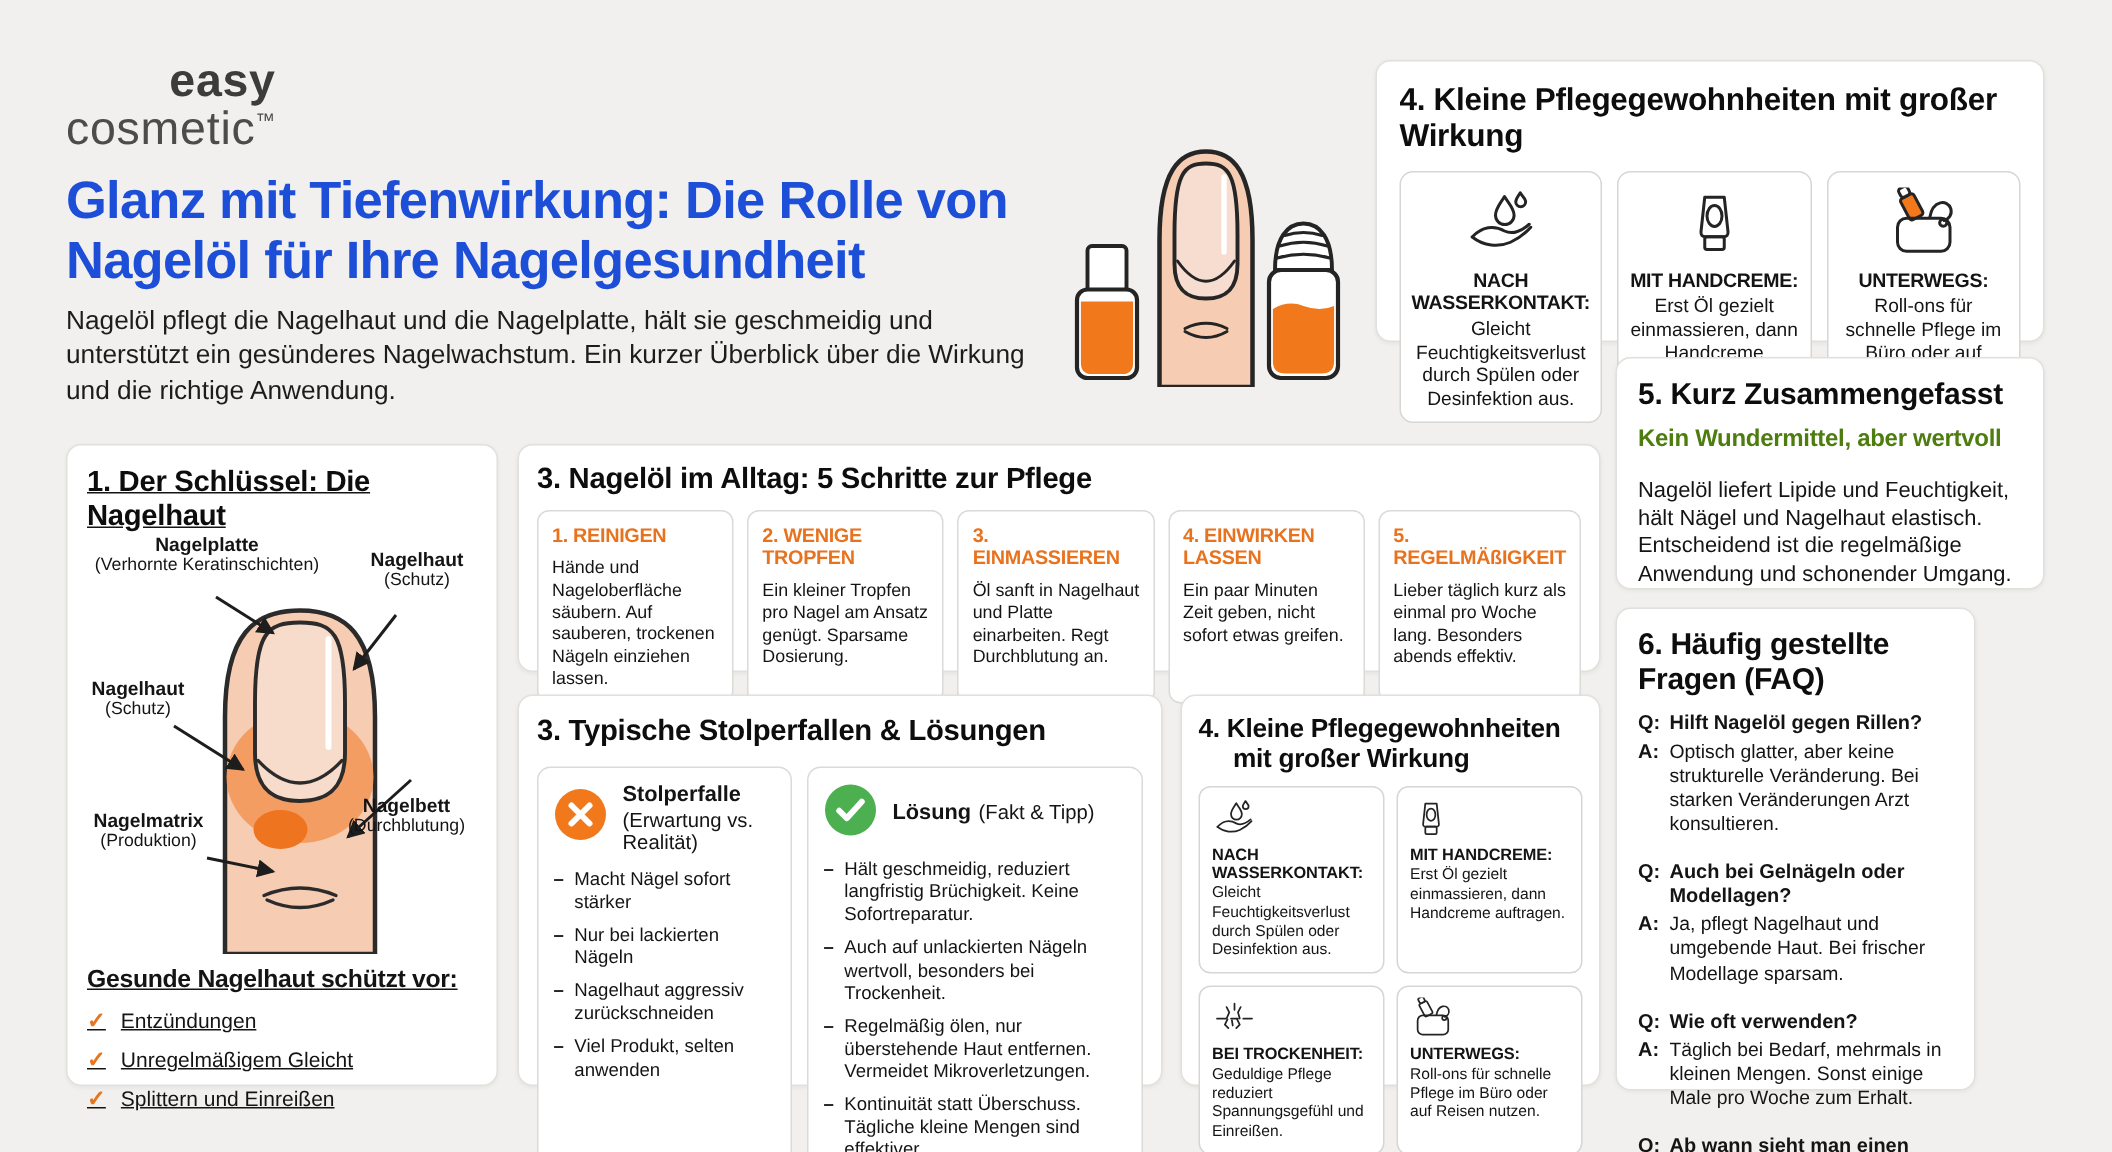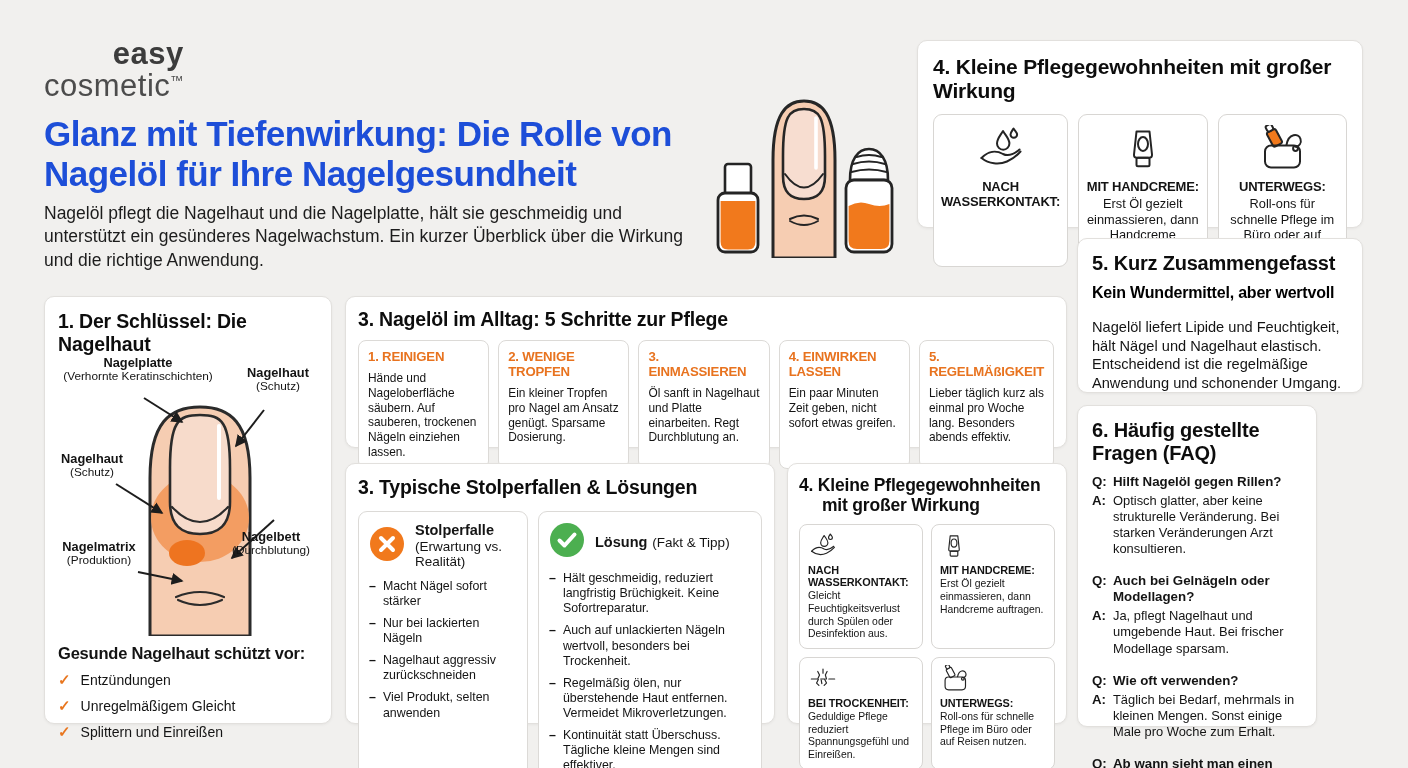--- a/index.html
+++ b/index.html
@@ -17,21 +17,21 @@
   #logo .l2{font-size:31px;font-weight:400;color:#4c4c4c;letter-spacing:.5px;}
   #logo sup{font-size:13px;font-weight:400;color:#4c4c4c;}
   #main-title{left:44px;top:114px;width:660px;font-size:35px;font-weight:800;
     letter-spacing:-.5px;line-height:1.14;color:#1d4ed8;}
   #main-subtitle{left:44px;top:202px;width:645px;font-size:17.5px;line-height:1.33;color:#1c1c1c;font-weight:500;}
   
   .panel{position:absolute;background:#fff;border:1px solid #e2e0dd;border-radius:10px;
     box-shadow:0 1px 3px rgba(0,0,0,.05);box-sizing:border-box;}
   .panel-title{font-weight:800;font-size:19.5px;letter-spacing:-.2px;color:#0d0d0d;}
   #panel-habits-top{left:917px;top:40px;width:446px;height:188px;padding:14px 15px;}
-  #panel-cuticle{left:44px;top:296px;width:288px;height:428px;padding:13px 13px;}
+  #panel-cuticle{left:44px;top:296px;width:288px;height:428px;padding:13px 13px;text-decoration:underline;}
   #panel-steps{left:345px;top:296px;width:722px;height:152px;padding:11px 12px;}
   #panel-pitfalls{left:345px;top:463px;width:430px;height:261px;padding:12px 12px;}
   #panel-habits-small{left:787px;top:463px;width:280px;height:261px;padding:11px 11px;}
   #panel-summary{left:1077px;top:238px;width:286px;height:155px;padding:13px 14px;}
   #panel-faq{left:1077px;top:405px;width:240px;height:322px;padding:13px 14px;}
   
   .habit-row{display:flex;gap:10px;margin-top:11px;}
   .habit-card{flex:1;border:1px solid #d8d6d3;border-radius:9px;padding:9px 7px 8px;
     display:flex;flex-direction:column;align-items:center;text-align:center;background:#fff;}
   .habit-card .ic{height:50px;display:flex;align-items:center;justify-content:center;margin-bottom:5px;}
@@ -63,21 +63,21 @@
   .pit-item{display:flex;gap:7px;font-size:12.4px;line-height:1.22;margin-top:7px;font-weight:500;}
   .pit-item .dash{flex:0 0 auto;font-weight:700;}
   
   #panel-habits-small .panel-title{font-size:17.5px;line-height:1.15;padding-left:23px;text-indent:-23px;}
   .habit-grid{display:grid;grid-template-columns:1fr 1fr;gap:8px;margin-top:9px;}
   .mini-card{border:1px solid #d8d6d3;border-radius:8px;padding:7px 8px;background:#fff;}
   .mini-card .ic{height:28px;display:flex;align-items:center;margin-bottom:4px;}
   .mini-card .lbl{font-size:10.9px;font-weight:800;letter-spacing:-.1px;}
   .mini-card .txt{font-size:10.4px;line-height:1.22;margin-top:2px;font-weight:500;}
   
-  #summary-highlight{font-size:16px;font-weight:800;color:#000000;margin-top:9px;letter-spacing:-.2px;}
+  #summary-highlight{font-size:16px;font-weight:800;color:#4d7c0f;margin-top:9px;letter-spacing:-.2px;}
   #summary-text{font-size:14.6px;line-height:1.28;margin-top:16px;font-weight:500;}
   
   .faq-item{margin-top:9px;}
   .faq-item.gap{margin-top:16px;}
   .faq-q,.faq-a{display:flex;gap:5px;}
   .faq-q .pfx,.faq-a .pfx{flex:0 0 16px;font-weight:800;font-size:13.3px;}
   .faq-q .qt{font-weight:800;font-size:13.3px;line-height:1.2;}
   .faq-a{margin-top:3px;}
   .faq-a .at{font-weight:500;font-size:12.9px;line-height:1.25;}
   svg .ol{stroke:#242424;fill:none;stroke-width:2;stroke-linecap:round;stroke-linejoin:round;}
@@ -122,20 +122,21 @@
     <div class="habit-card">
       <div class="ic">
         <svg width="48" height="48" viewBox="0 0 48 48">
           <path class="ol" d="M26 6 C23 11 20 14 20 18.5 A6.2 6.2 0 0 0 32.4 18.5 C32.4 14 29 11 26 6 Z"></path>
           <path class="ol" d="M36.5 3.5 C35 6 33.5 7.5 33.5 9.5 A3.3 3.3 0 0 0 40.1 9.5 C40.1 7.5 38 6 36.5 3.5 Z"></path>
           <path class="ol" d="M4.5 33 C11 26 19 25 26 29 C30 31 36 30 42.5 24.5"></path>
           <path class="ol" d="M4.5 33 C12 39 22 40 30 36.5 C35.5 34 40 30.5 43.5 26.5"></path>
         </svg>
       </div>
       <div class="lbl">NACH WASSERKONTAKT:</div>
+      <div class="txt">Gleicht Feuchtigkeits­verlust durch Spülen oder Desinfektion aus.</div>
     </div>
     <div class="habit-card">
       <div class="ic">
         <svg width="48" height="48" viewBox="0 0 48 48">
           <path class="ol" d="M17.5 6.5 H30.5 L33 29.5 Q33.3 32.8 30 32.8 H18 Q14.7 32.8 15 29.5 Z"></path>
           <rect class="ol" x="17.5" y="32.8" width="13" height="8.5" rx="1.5"></rect>
           <ellipse class="ol" cx="24" cy="19" rx="5" ry="7"></ellipse>
         </svg>
       </div>
       <div class="lbl">MIT HANDCREME:</div>

